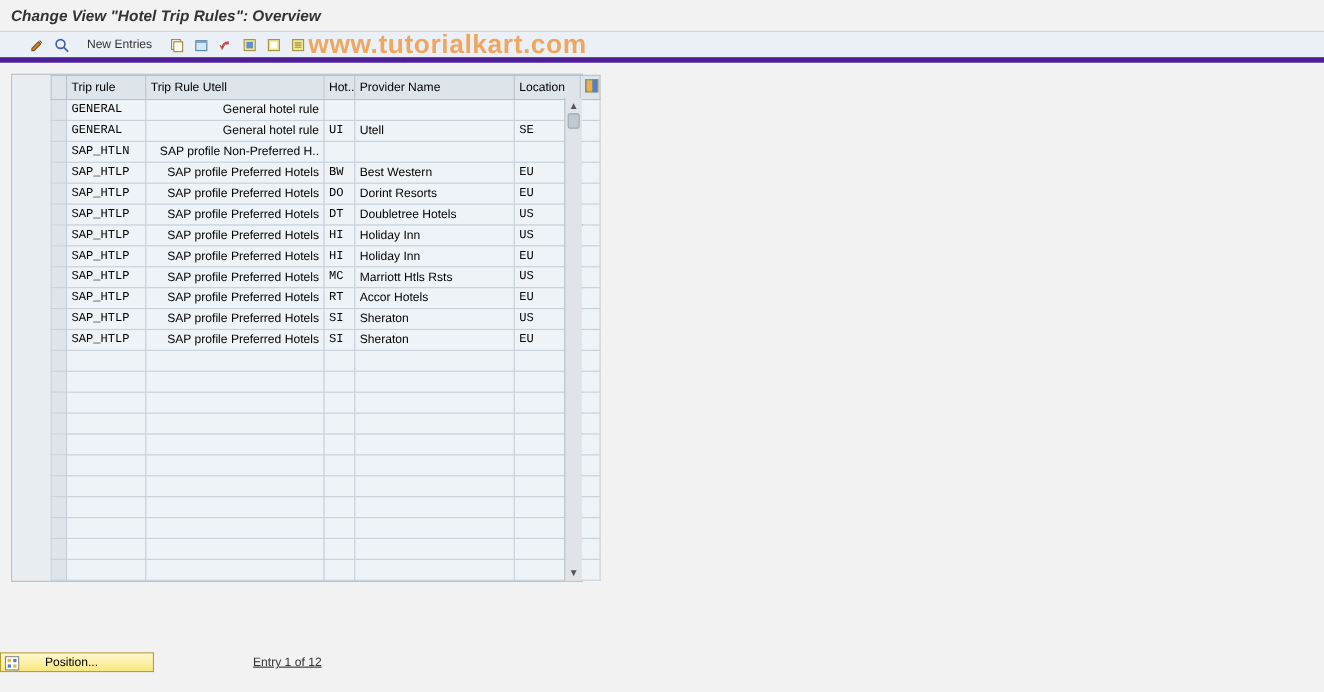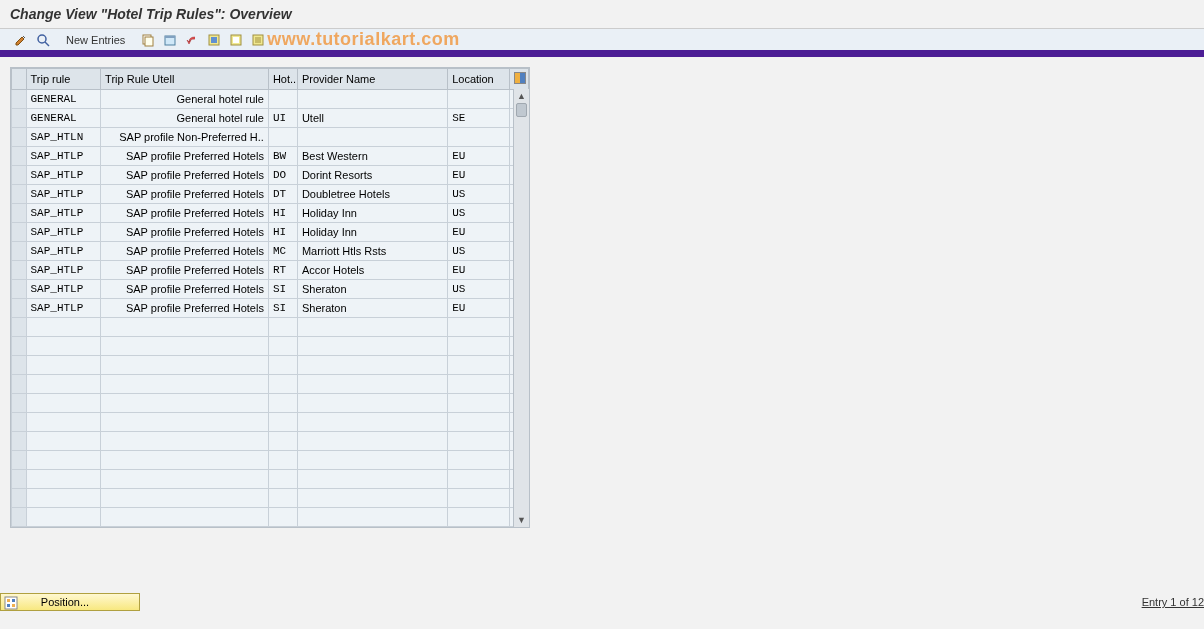--- a/index.html
+++ b/index.html
@@ -16,22 +16,22 @@
   background: #f2f2f2;
   border-bottom: 1px solid #ccc;
   padding: 6px 10px 6px 10px;
   font-size: 14px;
   font-weight: bold;
   font-style: italic;
   color: #333;
 }
 .toolbar {
   background: #eaf0f6;
-  border-bottom: 7px solid #4c1d95;
-  padding: 4px 12px;
+  border-bottom: 5px solid #4c1d95;
+  padding: 4px 25px;
   display: flex;
   align-items: center;
   gap: 4px;
   height: 28px;
   position: relative;
 }
 .tool-btn {
   width: 18px;
   height: 18px;
   display: inline-flex;
@@ -42,33 +42,34 @@
 }
 .new-entries {
   font-size: 11px;
   color: #333;
   margin: 0 6px;
   cursor: pointer;
   padding: 2px 4px;
 }
 .watermark {
   color: #f0a050;
-  font-size: 18px;
+  font-size: 24px;
   font-weight: bold;
   letter-spacing: 0.5px;
   opacity: 0.9;
   user-select: none;
   margin-left: -4px;
 }
 .table-container {
   margin: 10px 0 0 10px;
   width: 520px;
   background: #e8edf2;
   border: 1px solid #b8c0c8;
   position: relative;
+  padding-left: 35px;
 }
 .grid {
   border-collapse: collapse;
   width: 100%;
   table-layout: fixed;
 }
 .grid th {
   background: #dde4ea;
   border: 1px solid #b8c0c8;
   text-align: left;
@@ -119,21 +120,21 @@
 .vscroll .arrow { font-size: 9px; color: #555; cursor:pointer; width:100%; text-align:center;}
 .vscroll .track { flex:1; width:100%; position:relative; }
 .vscroll .thumb { position:absolute; left:2px; right:2px; top:2px; height:14px; background:#c0c8d0; border:1px solid #a0a8b0; border-radius:2px;}
 .footer-bar {
   position: absolute;
   bottom: 18px;
   left: 0;
   width: 100%;
   display: flex;
   align-items: center;
-  justify-content: space-between;
+  justify-content: flex-start;
   gap: 90px;
 }
 .position-btn {
   background: linear-gradient(#fff8d0, #f8e880);
   border: 1px solid #b0a040;
   padding: 2px 16px 2px 6px;
   font-size: 11px;
   display: inline-flex;
   align-items: center;
   gap: 10px;

